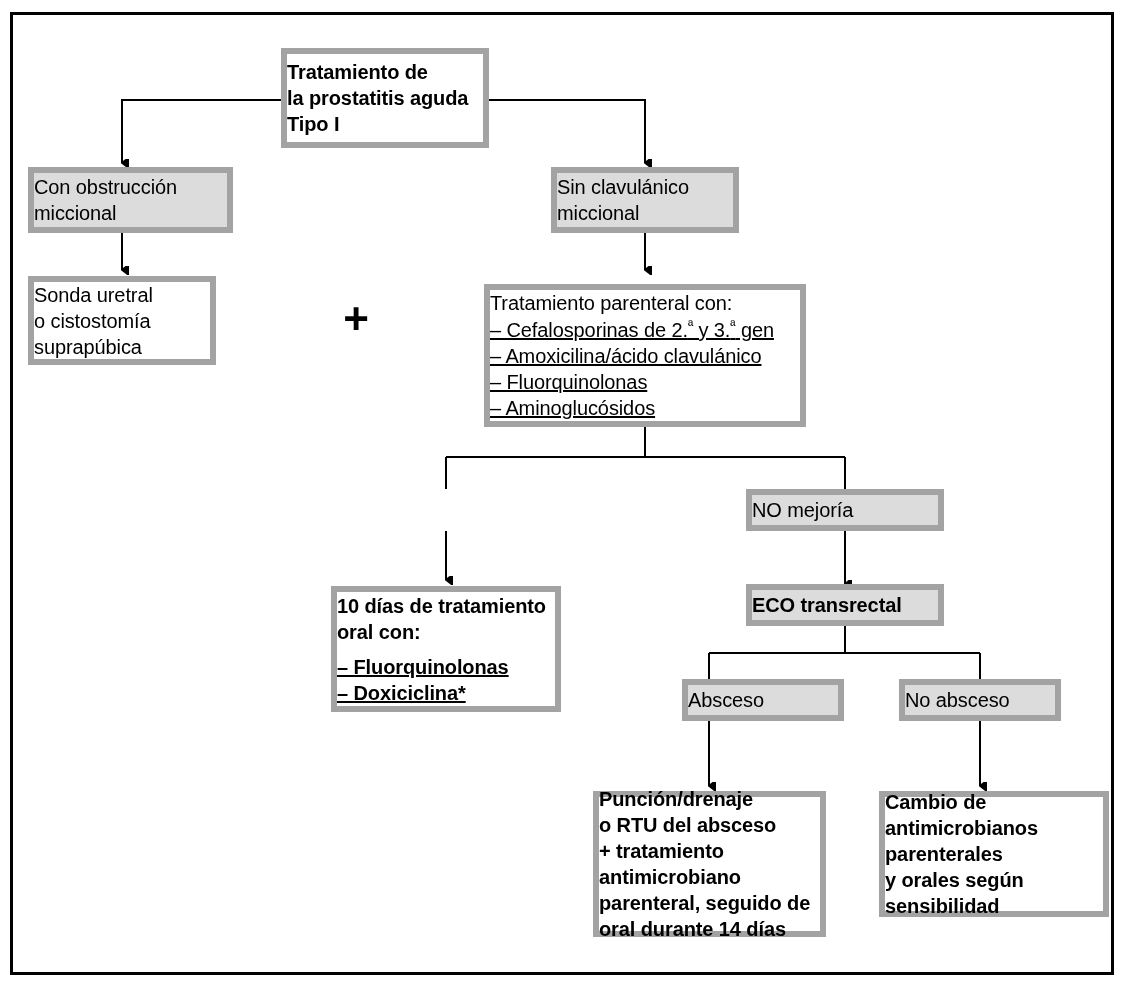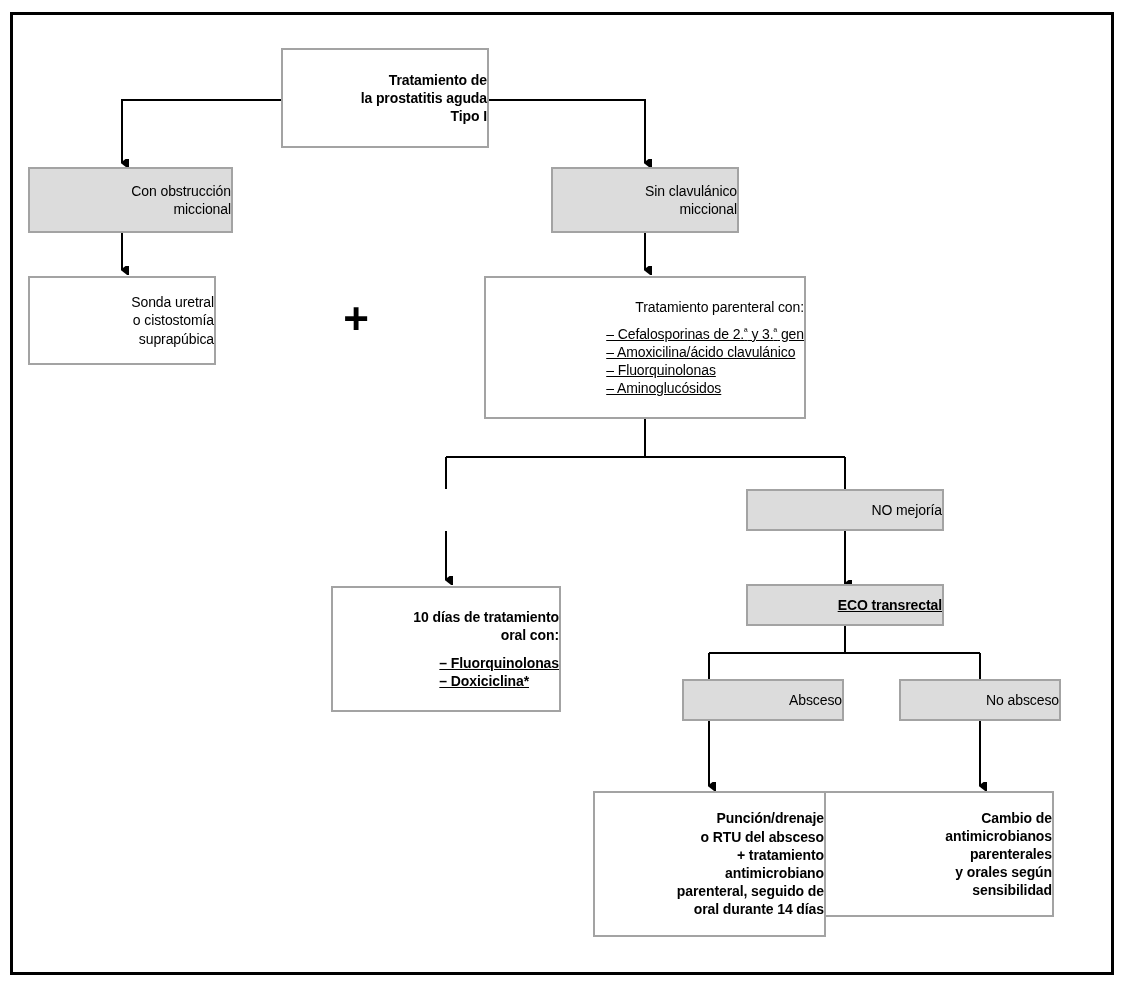--- a/index.html
+++ b/index.html
@@ -36,29 +36,29 @@
     left: 0;
     top: 0;
     width: 1124px;
     height: 987px;
     pointer-events: none;
   }
   
   .node {
     position: absolute;
     box-sizing: border-box;
-    border: 2px solid #a3a3a3;
+    border: 6px solid #a3a3a3;
     background: #ffffff;
     display: flex;
     flex-direction: column;
-    align-items: flex-end;
+    align-items: flex-start;
     justify-content: center;
     text-align: center;
     color: #000000;
-    font-size: 14px;
+    font-size: 20px;
     line-height: 1.30;
     letter-spacing: -0.1px;
   }
   .node.gray { background: #dcdcdc; }
   .node.bold { font-weight: bold; }
   .node .line { display: block; white-space: nowrap; }
   
   .bullets {
     display: block;
     text-align: left;
@@ -152,21 +152,21 @@
   </div>
 
   <div class="node" style="left:28px; top:276px; width:188px; height:89px;">
     <span class="line">Sonda uretral</span>
     <span class="line">o cistostomía</span>
     <span class="line">suprapúbica</span>
   </div>
 
   <div id="plus-sign">+</div>
 
-  <div class="node" style="left:484px; top:276px; width:322px; height:143px;">
+  <div class="node" style="left:484px; top:284px; width:322px; height:143px;">
     <span class="head">Tratamiento parenteral con:</span>
     <span class="gap"></span>
     <span class="bullets">
       <span class="line">– Cefalosporinas de 2.<sup class="ord">ª</sup> y 3.<sup class="ord">ª</sup> gen</span>
       <span class="line">– Amoxicilina/ácido clavulánico</span>
       <span class="line">– Fluorquinolonas</span>
       <span class="line">– Aminoglucósidos</span>
     </span>
   </div>
 
@@ -178,42 +178,42 @@
   <div class="node bold" style="left:331px; top:586px; width:230px; height:126px;">
     <span class="line">10 días de tratamiento</span>
     <span class="line">oral con:</span>
     <span class="gap"></span>
     <span class="bullets">
       <span class="line">– Fluorquinolonas</span>
       <span class="line">– Doxiciclina*</span>
     </span>
   </div>
 
-  <div class="node gray bold" style="left:746px; top:584px; width:198px; height:42px;text-decoration:underline;">
+  <div class="node gray bold" style="left:746px; top:584px; width:198px; height:42px;">
     <span class="line">ECO transrectal</span>
   </div>
 
   <div class="node gray" style="left:650px; top:679px; width:162px; height:42px;margin-left:32px;">
     <span class="line">Absceso</span>
   </div>
 
   <div class="node gray" style="left:899px; top:679px; width:162px; height:42px;">
     <span class="line">No absceso</span>
   </div>
 
   <div class="node bold" style="left:593px; top:791px; width:233px; height:146px;">
     <span class="line">Punción/drenaje</span>
     <span class="line">o RTU del absceso</span>
     <span class="line">+ tratamiento</span>
     <span class="line">antimicrobiano</span>
     <span class="line">parenteral, seguido de</span>
     <span class="line">oral durante 14 días</span>
   </div>
 
-  <div class="node bold" style="left:824px; top:791px; width:230px; height:126px;">
+  <div class="node bold" style="left:879px; top:791px; width:230px; height:126px;">
     <span class="line">Cambio de</span>
     <span class="line">antimicrobianos</span>
     <span class="line">parenterales</span>
     <span class="line">y orales según</span>
     <span class="line">sensibilidad</span>
   </div>
 
 </div>
 
 </body></html>

